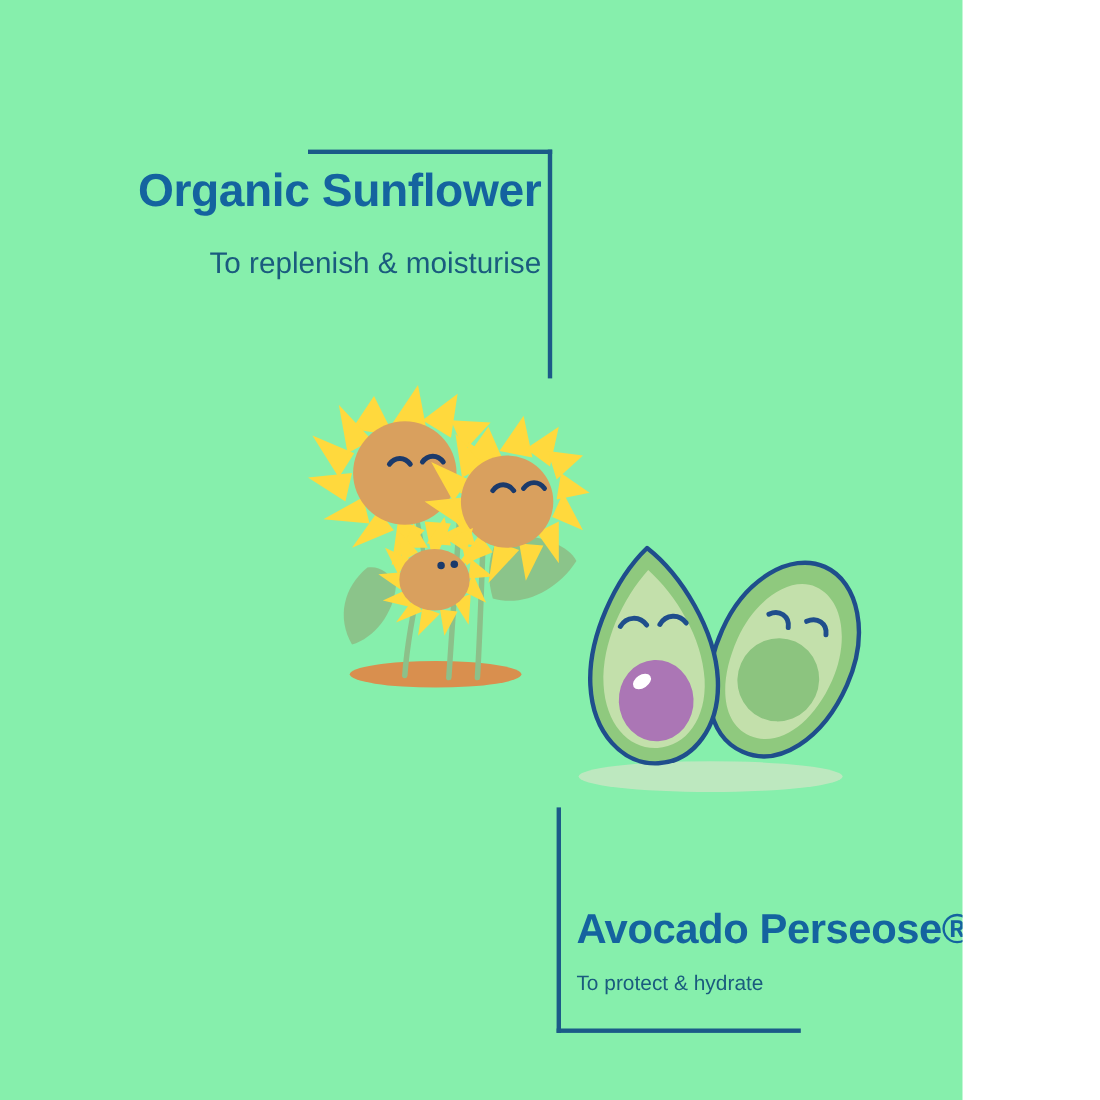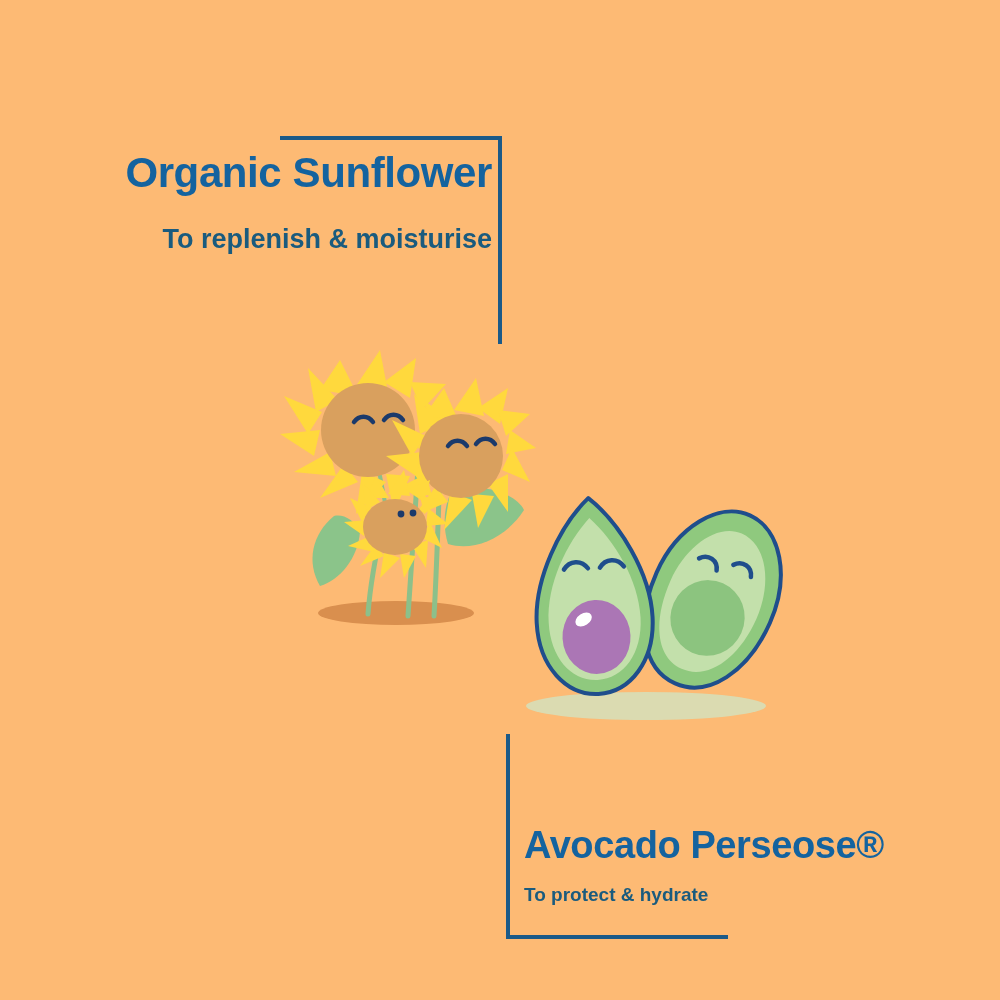--- a/index.html
+++ b/index.html
@@ -3,23 +3,23 @@
 <meta charset="utf-8">
 <title>Ingredient Benefits Infographic</title>
 <style>
   html, body {
     margin: 0;
     padding: 0;
     background: #ffffff;
   }
   #stage {
     position: relative;
-    width: 1000px;
+    width: 875px;
     height: 1000px;
-    background: #fdba74;
+    background: #86efac;
     overflow: hidden;
     font-family: "Liberation Sans", sans-serif;
     -webkit-font-smoothing: antialiased;
   }
 
   
   .bracket {
     position: absolute;
     pointer-events: none;
   }
@@ -63,21 +63,21 @@
     line-height: 50px;
     margin: 0;
   }
   #block-avocado .heading {
     font-size: 38px;
     line-height: 46px;
     margin: 0;
   }
   .subheading {
     color: #1a5b7e;
-    font-weight: bold;
+    font-weight: normal;
     margin: 0;
   }
   #block-sunflower .subheading {
     font-size: 27px;
     line-height: 34px;
     padding-top: 24px;
   }
   #block-avocado .subheading {
     font-size: 19px;
     line-height: 34px;

